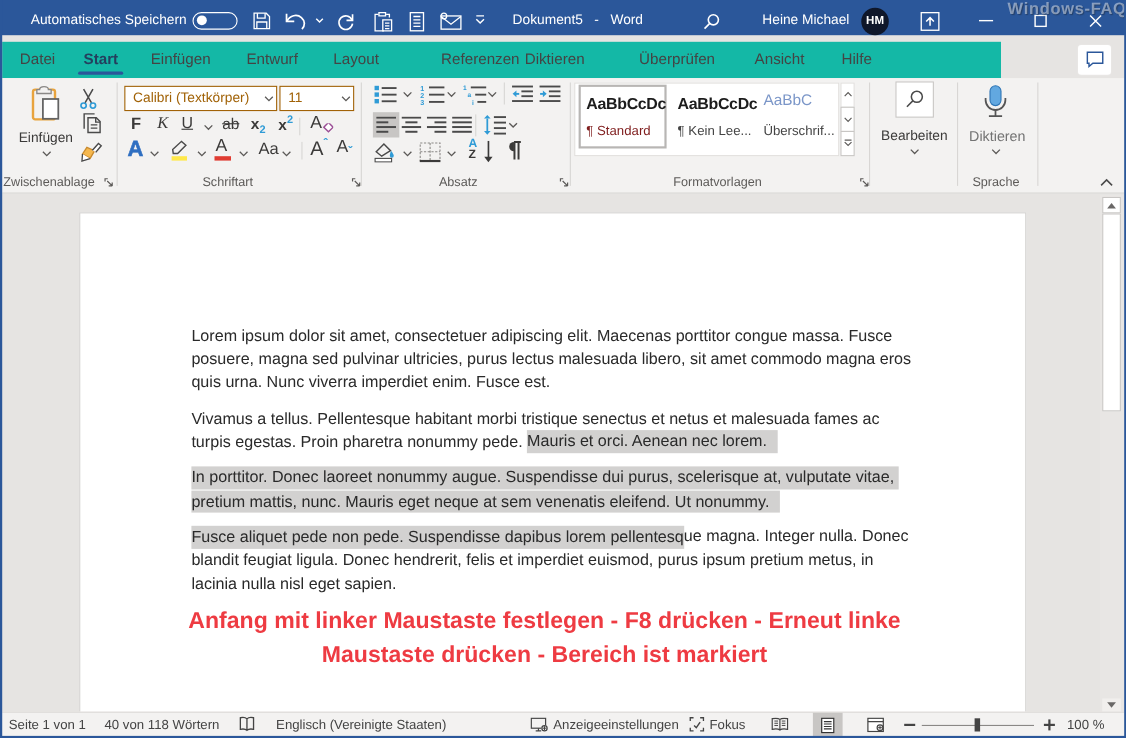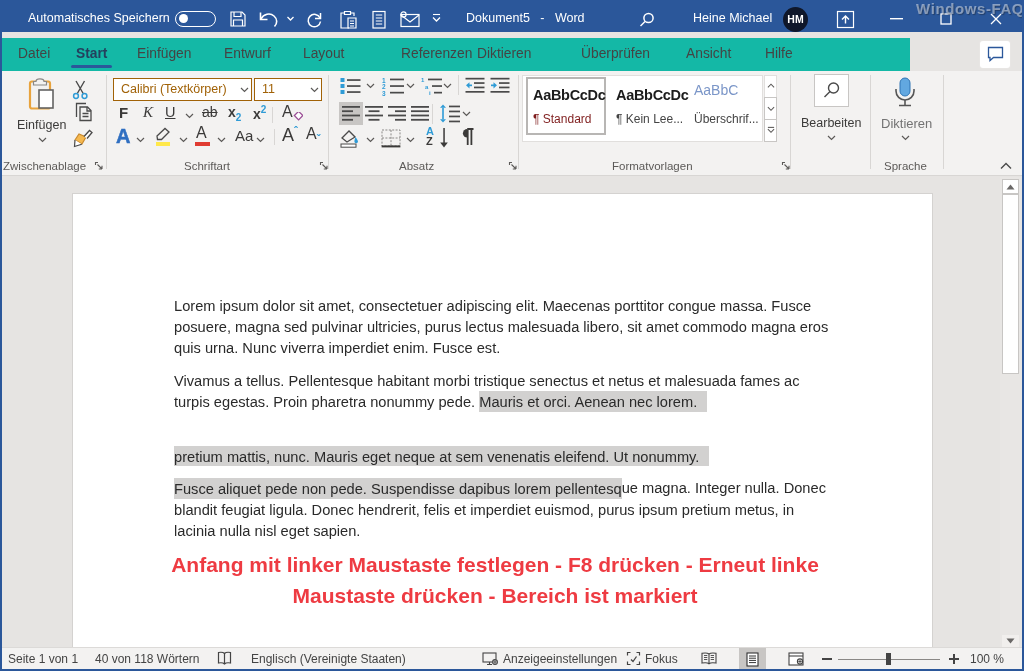--- a/index.html
+++ b/index.html
@@ -427,21 +427,21 @@
   <svg class="abs" style="left:998px; top:91px;" width="12" height="8" viewBox="0 0 12 8" fill="none" stroke="#4a4a4a" stroke-width="1.4">
       <path d="M1 6.5 L6 1.5 L11 6.5"></path>
     </svg>
 </div>
 
 <div id="docarea" style="position:absolute; left:2px; top:177px; width:998px; height:470px; background:#e6e4e2; overflow:hidden;">
   <div id="page" style="position:absolute; left:70px; top:16px; width:861px; height:470px; background:#fff; border:1px solid #d4d2d0;"></div>
   <div id="doctext" style="position:absolute; left:172px; top:119px; width:654px; font-size:14.65px; line-height:21.2px; color:#2a2a2a; white-space:nowrap;">
     <div class="para" style="margin-bottom:11px;">Lorem ipsum dolor sit amet, consectetuer adipiscing elit. Maecenas porttitor congue massa. Fusce<br>posuere, magna sed pulvinar ultricies, purus lectus malesuada libero, sit amet commodo magna eros<br>quis urna. Nunc viverra imperdiet enim. Fusce est.</div>
     <div class="para" style="margin-bottom:12px;">Vivamus a tellus. Pellentesque habitant morbi tristique senectus et netus et malesuada fames ac<br>turpis egestas. Proin pharetra nonummy pede. <span class="hl e10">Mauris et orci. Aenean nec lorem.</span></div>
-    <div class="para" style="margin-bottom:11px;"><br><span class="hl e10">pretium mattis, nunc. Mauris eget neque at sem venenatis eleifend. Ut nonummy.</span></div>
+    <div class="para" style="margin-bottom:11px;"><span class="hl e4">In porttitor. Donec laoreet nonummy augue. Suspendisse dui purus, scelerisque at, vulputate vitae,</span><br><span class="hl e10">pretium mattis, nunc. Mauris eget neque at sem venenatis eleifend. Ut nonummy.</span></div>
     <div class="para" style="margin-bottom:7px;"><span class="hl">Fusce aliquet pede non pede. Suspendisse dapibus lorem pellentesq</span>ue magna. Integer nulla. Donec<br>blandit feugiat ligula. Donec hendrerit, felis et imperdiet euismod, purus ipsum pretium metus, in<br>lacinia nulla nisl eget sapien.</div>
     <div id="redtext" style="font-size:21px; line-height:31px; font-weight:bold; color:#ee3b42; text-align:center; position:relative; left:-6px;">Anfang mit linker Maustaste festlegen - F8 drücken - Erneut linke<br>Maustaste drücken - Bereich ist markiert</div>
   </div>
 </div>
 
 <div id="scrollbar" style="position:absolute; left:1000px; top:177px; width:22px; height:470px; background:#e8e6e4;">
   <div style="position:absolute; left:2px; top:2px; width:17px; height:15px; background:#fff; border:1px solid #c8c6c4;"></div>
   <svg style="position:absolute; left:6px; top:7px;" width="9" height="6" viewBox="0 0 9 6">
       <path d="M4.5 0.5 L8.5 5.5 H0.5 z" fill="#6a6867"></path>
     </svg>

